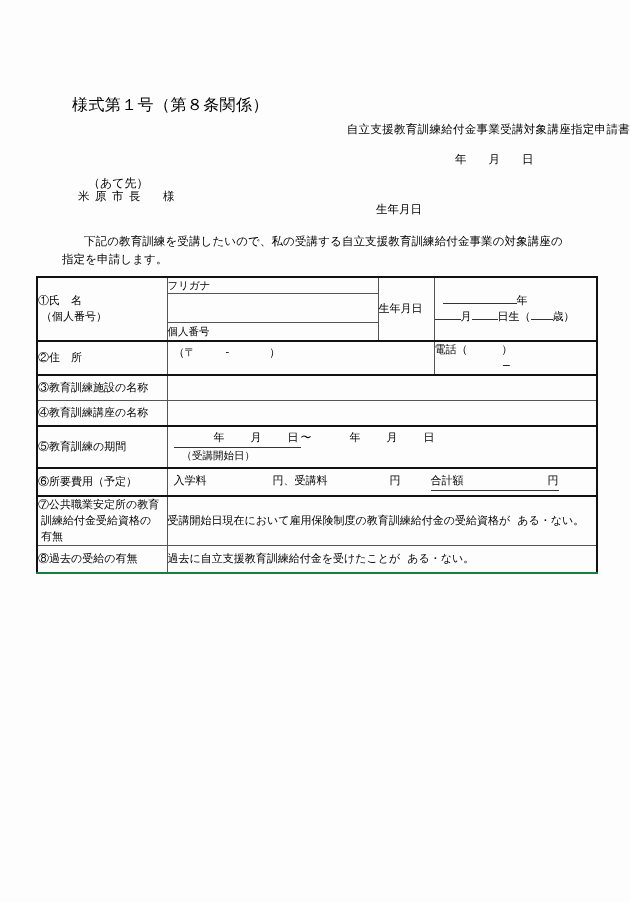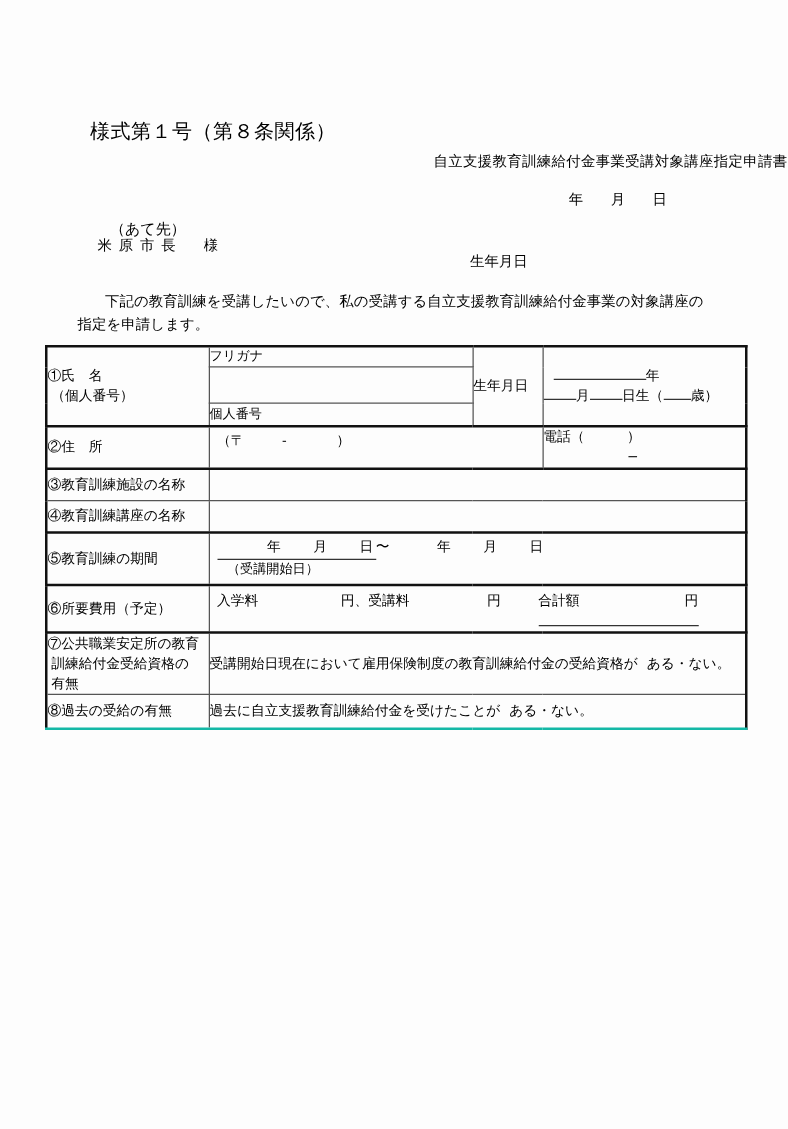--- a/index.html
+++ b/index.html
@@ -95,21 +95,21 @@
     table-layout: fixed;
     font-size: 11px;
   }
   .form-table td {
     border: 1px solid #555;
     padding: 0;
     vertical-align: middle;
     line-height: 1.45;
   }
   .form-table .outer-top { border-top: 2px solid #111; }
-  .form-table .outer-bot { border-bottom: 2px solid #14b8a6; }
+  .form-table .outer-bot { border-bottom: 2px solid #15803d; }
   .form-table .outer-left { border-left: 2px solid #111; }
   .form-table .outer-right { border-right: 2px solid #111; }
   .thick-b { border-bottom: 2px solid #111 !important; }
 
   .lbl {
     padding: 4px 3px 4px 5px;
     font-size: 11px;
     white-space: nowrap;
   }
   .lbl-indent2 { padding-left: 3px; }
@@ -161,21 +161,21 @@
   .sp-l { display:inline-block; width: 38px; }
   .sp-xl{ display:inline-block; width: 30px; }
   .period-l2 { font-size: 10.5px; padding: 0 6px 3px 14px; white-space: nowrap; }
 
   .cost-line { white-space: nowrap; font-size: 11px; padding: 4px 6px; }
   .cost-gap { display:inline-block; width: 66px; }
   .cost-gap2 { display:inline-block; width: 62px; }
   .total-underline {
     display: inline-block;
     border-bottom: 1px solid #333;
-    padding-bottom: 11px;
+    padding-bottom: 1px;
   }
   .total-gap { display:inline-block; width: 84px; }
 
   .stmt { padding: 5px 6px; font-size: 11px; white-space: nowrap; }
   .stmt-gap { display: inline-block; width: 7px; }
 </style>
 </head>
 <body>
 
 <div class="page">

